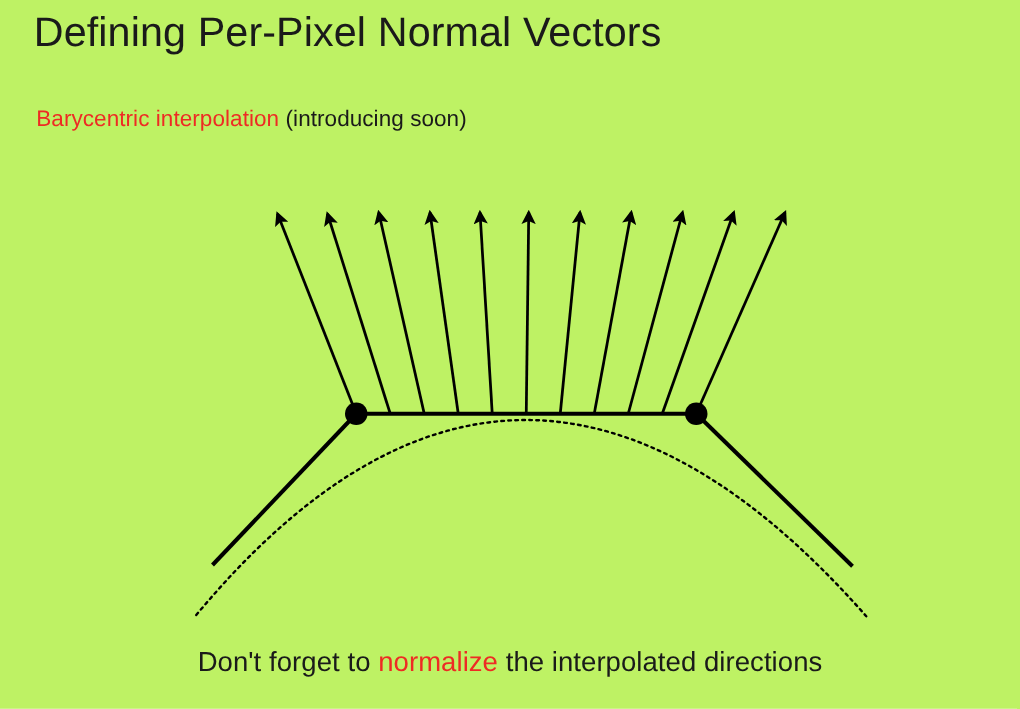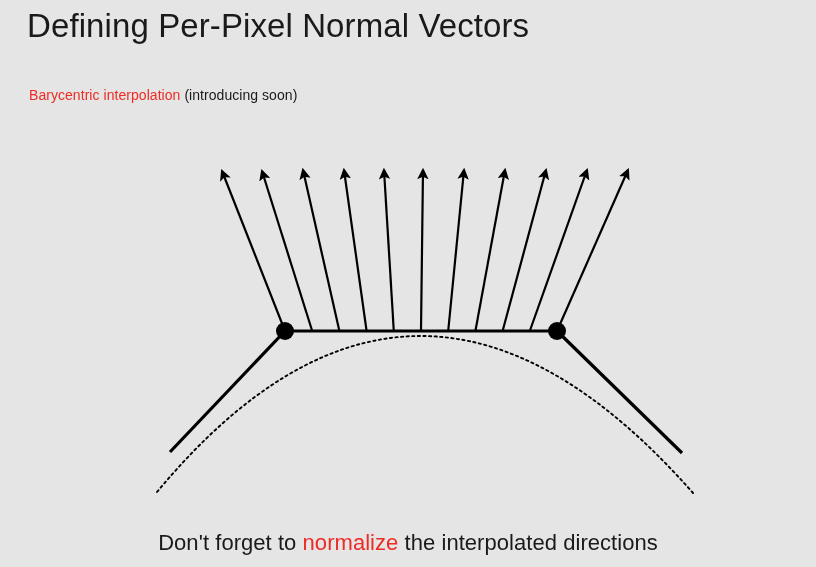--- a/index.html
+++ b/index.html
@@ -11,42 +11,42 @@
     width: 816px;
     height: 567px;
     overflow: hidden;
     font-family: "Liberation Sans", sans-serif;
     color: #161616;
   }
   #slide {
     position: relative;
     width: 816px;
     height: 567px;
-    background: #e5e5e5;
+    background: #bef264;
   }
 
   
   #slide-title {
     position: absolute;
     left: 27px;
     top: 5px;
     font-size: 33px;
     line-height: 42px;
     font-weight: 300;
     letter-spacing: 0.1px;
     color: #1a1a1a;
     white-space: nowrap;
   }
 
   
   #body-text {
     position: absolute;
     left: 29px;
     top: 80px;
-    font-size: 14px;
+    font-size: 18px;
     line-height: 31px;
     font-weight: 400;
     color: #1a1a1a;
     letter-spacing: 0.05px;
   }
   #body-text .line { white-space: nowrap; display: block; }
   .accent { color: #ee2b24; }
 
   
   #figure {
@@ -55,21 +55,21 @@
     top: 0;
     width: 816px;
     height: 567px;
   }
   #figure svg { display: block; }
 
   
   #caption {
     position: absolute;
     left: 0;
-    top: 528px;
+    top: 515px;
     width: 816px;
     text-align: center;
     font-size: 22px;
     line-height: 30px;
     font-weight: 400;
     color: #1a1a1a;
     letter-spacing: 0.05px;
     white-space: nowrap;
   }
 </style>

